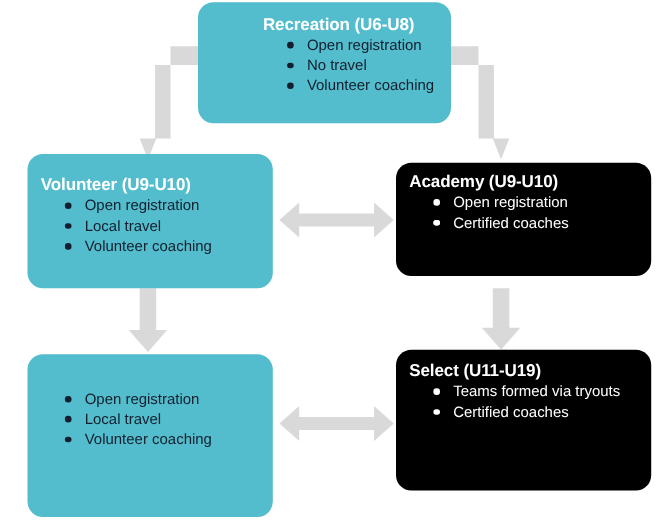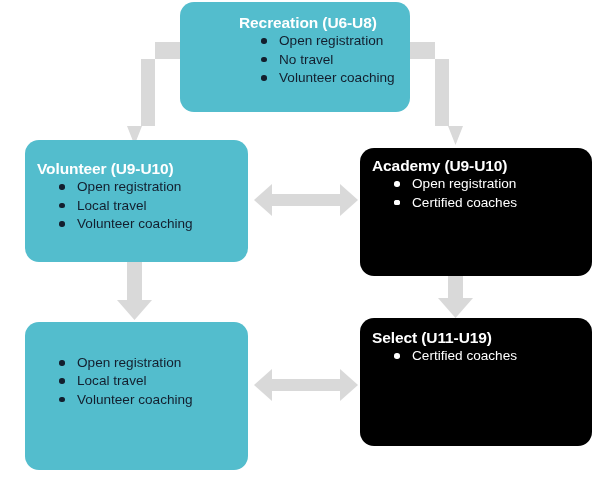--- a/index.html
+++ b/index.html
@@ -108,21 +108,21 @@
     <div class="inner" style="top:20px;left:12px;right:6px;">
       <div class="node-title">Volunteer (U9-U10)</div>
       <ul class="node-list">
         <li><span class="bullet"></span><span>Open registration</span></li>
         <li><span class="bullet"></span><span>Local travel</span></li>
         <li><span class="bullet"></span><span>Volunteer coaching</span></li>
       </ul>
     </div>
   </div>
 
-  <div class="node black" style="left:360px;top:148px;width:232px;height:128px;">
+  <div class="node black" style="left:360px;top:148px;width:232px;height:103px;">
     <div class="inner" style="top:9px;left:12px;right:6px;">
       <div class="node-title">Academy (U9-U10)</div>
       <ul class="node-list">
         <li><span class="bullet"></span><span>Open registration</span></li>
         <li><span class="bullet"></span></li>
         <li><span class="bullet"></span><span>Certified coaches</span></li>
       </ul>
     </div>
   </div>
 
@@ -133,18 +133,19 @@
         <li><span class="bullet"></span><span>Local travel</span></li>
         <li><span class="bullet"></span><span>Volunteer coaching</span></li>
       </ul>
     </div>
   </div>
 
   <div class="node black" style="left:360px;top:318px;width:232px;height:128px;">
     <div class="inner" style="top:11px;left:12px;right:10px;">
       <div class="node-title">Select (U11-U19)</div>
       <ul class="node-list">
+        <li><span class="bullet"></span><span>Teams formed via tryouts</span></li>
         <li><span class="bullet"></span><span>Certified coaches</span></li>
       </ul>
     </div>
   </div>
 
 </div>
 
 </body></html>

